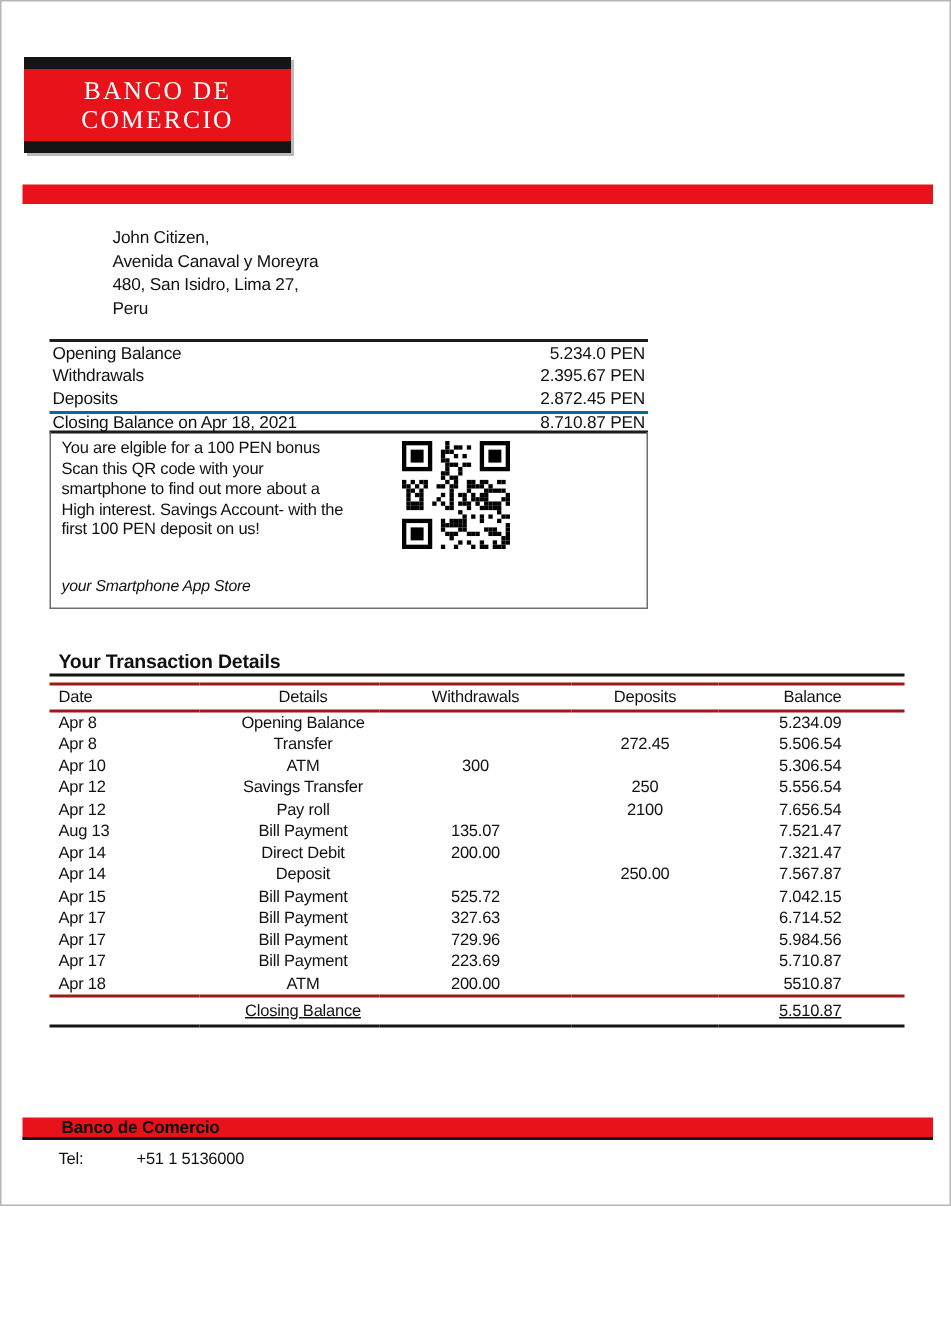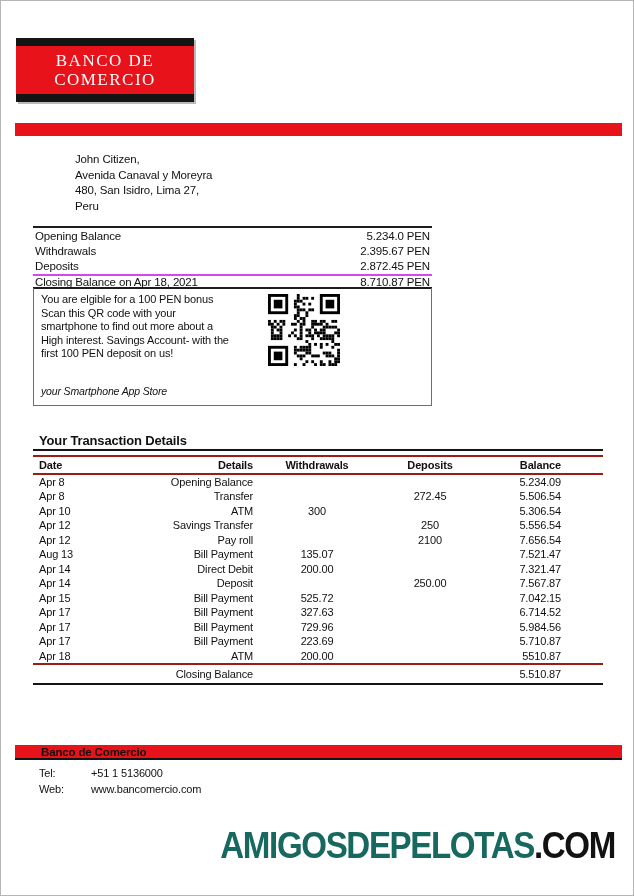--- a/index.html
+++ b/index.html
@@ -1,18 +1,18 @@
 <!DOCTYPE html>
 <html style="--red: #e8121a; --dark_red: #9b1b16; --teal: #17685f;"><head>
 <meta charset="utf-8">
 <style>
   * { margin:0; padding:0; box-sizing:border-box; }
   html,body { background:#ffffff; }
   .page {
-    position:relative; width:634px; height:896px;
+    position:relative; width:634px; height:804px;
     border:1px solid #b5b5b5; background:#fff; overflow:hidden;
     font-family:"Liberation Sans","DejaVu Sans",sans-serif;
     color:#111; letter-spacing:-0.15px;padding-left:24px;
   }
   
   .logo { position:absolute; left:15px; top:37px; width:178px; }
   .logo-inner {
     background:var(--red,#e8121a);
     border-top:8px solid #141414; border-bottom:8px solid #141414;
     padding:5px 0 5px; text-align:center;
@@ -22,37 +22,37 @@
     font-family:"Liberation Serif","DejaVu Serif",serif;
     color:#fff; font-size:17px; line-height:19px; letter-spacing:1.5px;
   }
   
   .top-bar { position:absolute; left:14px; top:122px; width:607px; height:13px; background:var(--red,#e8121a); }
   
   .recipient { position:absolute; left:38px; top:151px; font-size:11.5px; line-height:15.5px;margin-left:36px; }
   
   .summary { position:absolute; left:32px; top:225px; width:399px; border-top:2px solid #1c1c1c; }
   .sum-row { display:flex; justify-content:space-between; align-items:center; height:15.3px; font-size:11.5px; padding:0 2px; }
-  .sum-closing { border-top:2px solid #d946ef; border-bottom:2px solid #1c1c1c;gap:47px; }
+  .sum-closing { border-top:2px solid #0369a1; border-bottom:2px solid #1c1c1c;gap:47px; }
   
   .promo-box { position:absolute; left:32px; top:287px; width:399px; height:118px; border:1px solid #6e6e6e; border-top:none; }
   .promo-text { position:absolute; left:7px; top:5px; width:235px; font-size:11px; line-height:13.5px; }
   .qr-wrap { position:absolute; left:234px; top:6px; width:72px; height:72px; }
   .promo-note { position:absolute; left:7px; bottom:8px; font-style:italic; font-size:10.5px; line-height:12.5px; }
   
   .tx-title { position:absolute; left:38px; top:432px; font-size:13px; font-weight:bold; }
   .tx-rule  { position:absolute; left:32px; top:448px; width:570px; height:2px; background:#151515; }
   .tx-table { position:absolute; left:32px; top:454px; width:570px; border-collapse:collapse; font-size:11px; table-layout:fixed; }
-  .tx-table th { font-weight:bold; font-size:11px; line-height:12px; padding:1.5px 0 2px; }
+  .tx-table th { font-weight:normal; font-size:11px; line-height:12px; padding:1.5px 0 2px; }
   .tx-table td { line-height:12px; padding:1px 0 1.5px; overflow:hidden; white-space:nowrap; }
   .tx-table thead tr { border-top:2px solid var(--dark_red,#9b1b16); border-bottom:2px solid var(--dark_red,#9b1b16); }
   .tx-table tfoot tr { border-top:2px solid var(--dark_red,#9b1b16); border-bottom:2px solid #151515; }
-  .tx-table tfoot td { padding:2.5px 0 3px; }
+  .tx-table tfoot td { padding:2.5px 0 3px;text-decoration:underline; }
   .c0 { width:100px; text-align:left;  padding-left:6px !important; }
-  .c1 { width:120px; text-align:right;  padding-left:18px !important; }
+  .c1 { width:120px; text-align:center;  padding-left:18px !important; }
   .c2 { width:128px; text-align:center; }
   .c3 { width:98px;  text-align:center; }
   .c4 { width:124px; text-align:right; padding-right:42px !important; }
   
   .footer-bar {
     position:absolute; left:14px; top:744px; width:607px; height:15px;
     background:var(--red,#e8121a); border-bottom:2px solid #141414;
     display:flex; align-items:center;
   }
   .footer-bar span { margin-left:26px; font-size:11.5px; font-weight:bold; color:#101010; }
@@ -422,22 +422,19 @@
   </table>
 
   <div class="footer-bar">
     <span>Banco de Comercio</span>
   </div>
 
   <div class="contact">
     <div>
       <span class="lbl">Tel:</span><span>+51 1 5136000</span>
     </div>
-    <div>
-      <span class="lbl">Web:</span><span>www.bancomercio.com</span>
-    </div>
   </div>
 
   <div class="watermark">
     <span class="wm-main">AMIGOSDEPELOTAS</span><span class="wm-suffix">.COM</span>
   </div>
 
 </div>
 
 </body></html>

